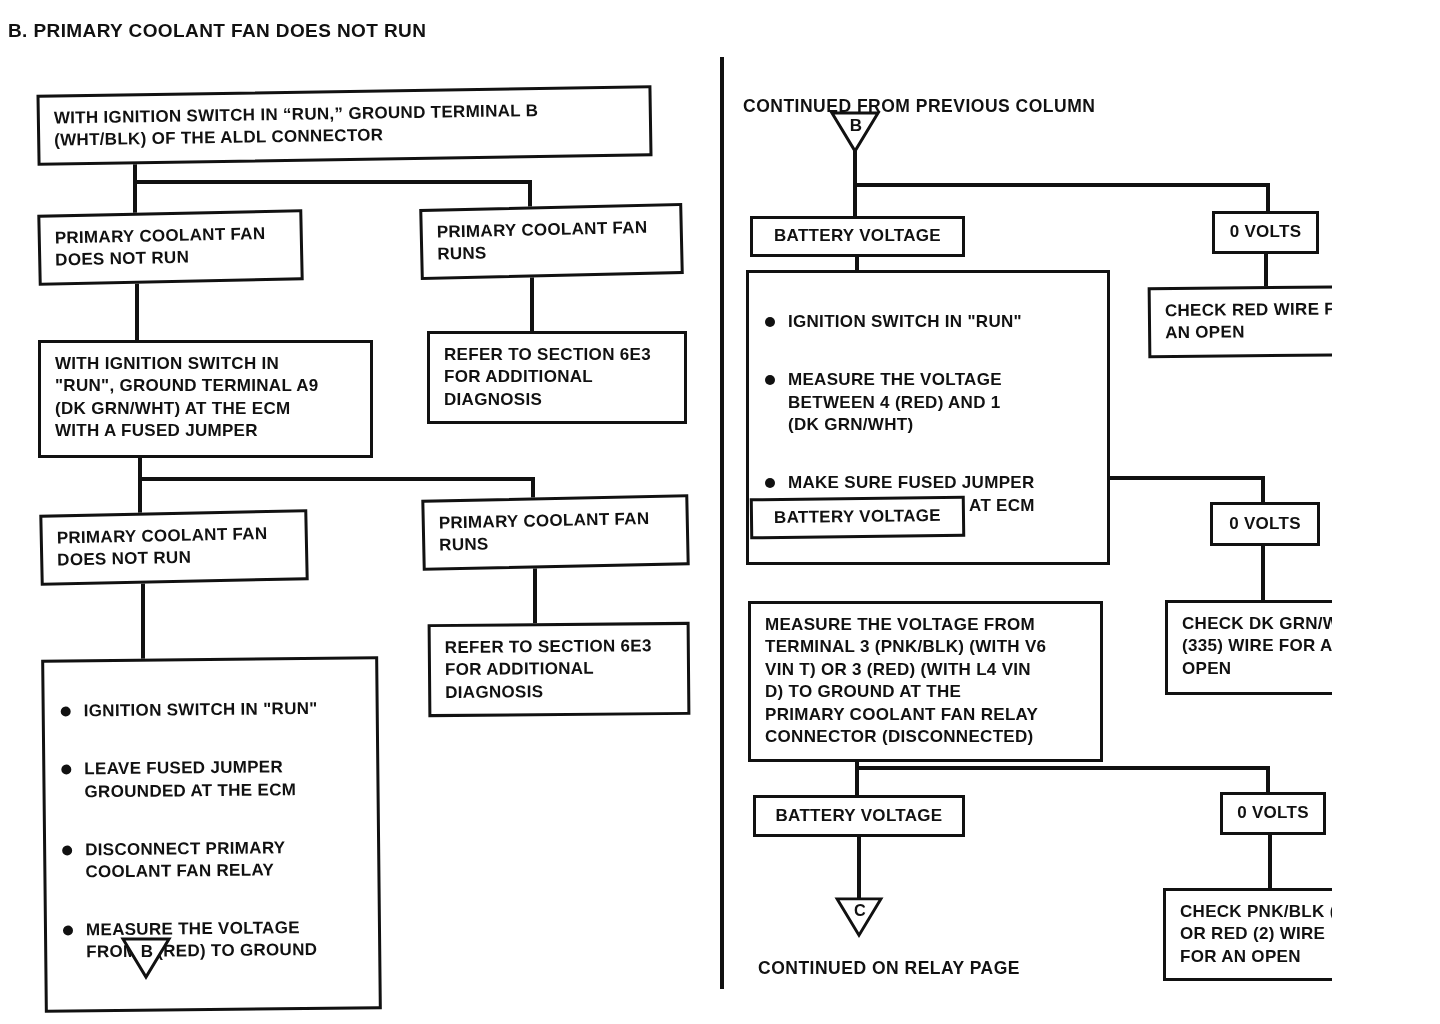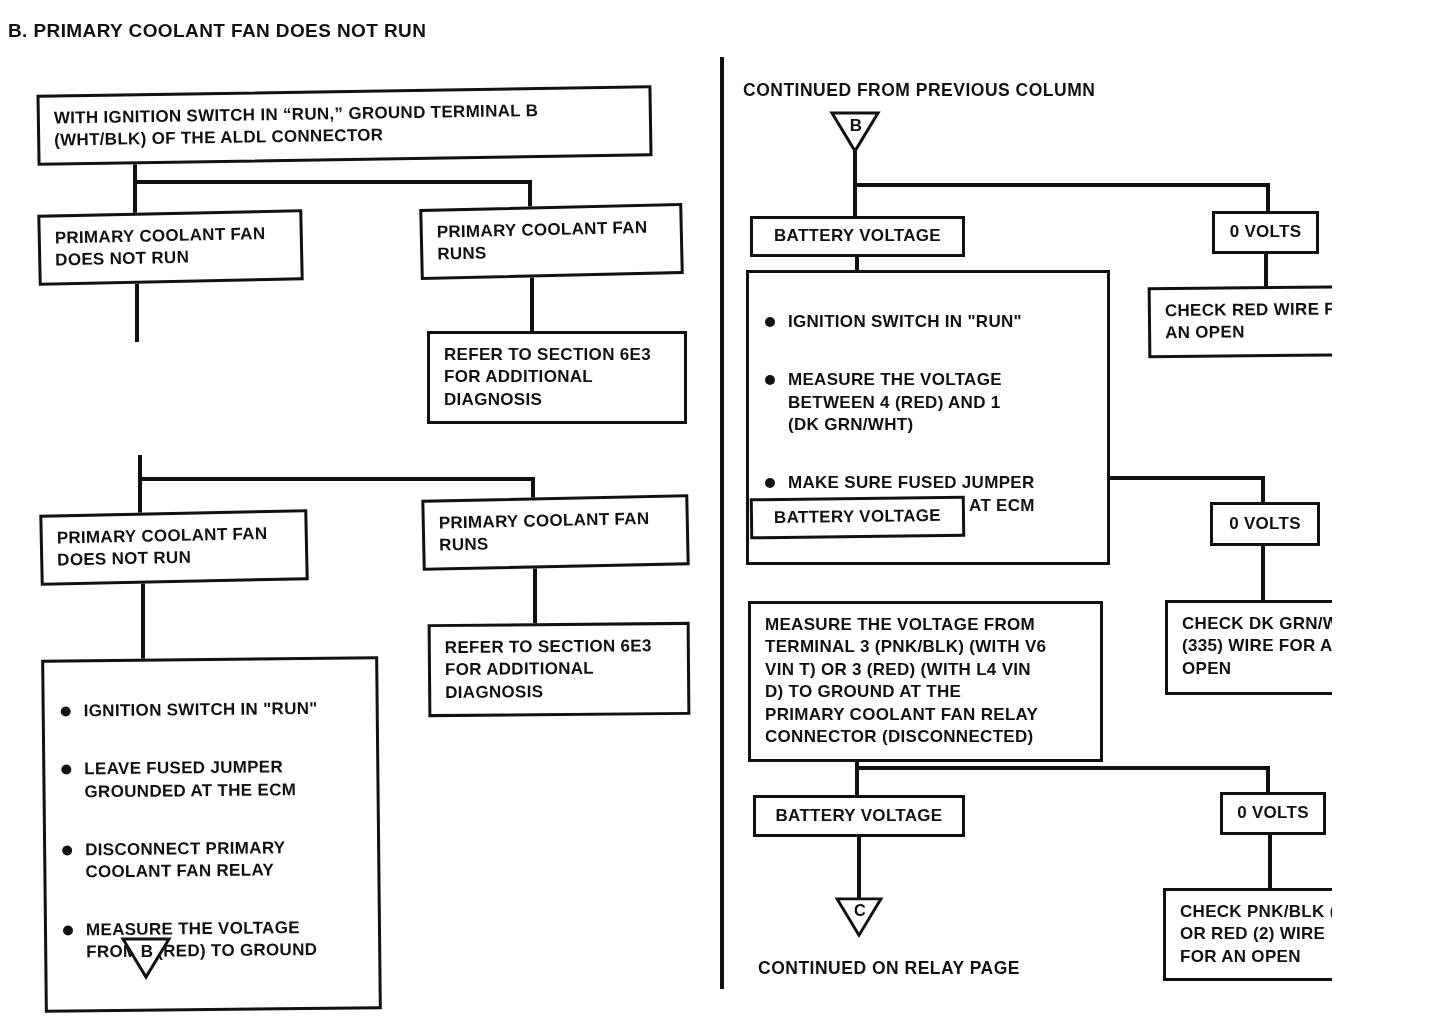--- a/index.html
+++ b/index.html
@@ -77,21 +77,21 @@
   #bx-l4b { left: 422px; top: 497px; width: 267px; min-height: 62px; transform: rotate(-1.2deg); }
   #bx-l5b { left: 428px; top: 623px; width: 262px; min-height: 90px; transform: rotate(-0.5deg); }
   #bx-l5a { left: 43px;  top: 658px; width: 337px; min-height: 224px; transform: rotate(-0.6deg); }
   #tri-l  { left: 120px; top: 936px; }
   #foot-l { left: 28px;  top: 1030px; }
 
   
   #divider { left: 720px; top: 57px; width: 4px; height: 932px; }
 
   
-  #hdr-r  { left: 743px;  top: 80px; }
+  #hdr-r  { left: 743px;  top: 96px; }
   #tri-rb { left: 829px;  top: 110px; }
   #bx-r1a { left: 750px;  top: 216px; width: 215px; height: 41px; }
   #bx-r1b { left: 1212px; top: 211px; width: 107px; height: 43px; }
   #bx-r2a { left: 746px;  top: 270px; width: 364px; min-height: 180px; }
   #bx-r2b { left: 1148px; top: 286px; width: 250px; min-height: 62px; transform: rotate(-0.6deg); }
   #bx-r3a { left: 750px;  top: 497px; width: 215px; height: 41px; transform: rotate(-0.7deg); }
   #bx-r3b { left: 1210px; top: 502px; width: 110px; height: 44px; }
   #bx-r4a { left: 748px;  top: 557px; width: 355px; min-height: 155px; margin-top: 44px; }
   #bx-r4b { left: 1165px; top: 600px; width: 237px; min-height: 95px; }
   #bx-r5a { left: 753px;  top: 795px; width: 212px; height: 42px; }
@@ -145,20 +145,24 @@
   <div id="ln-l3" class="line"></div>
 
   <div id="bx-l2a" class="box">PRIMARY COOLANT FAN
 DOES NOT RUN</div>
   <div id="bx-l2b" class="box">PRIMARY COOLANT FAN
 RUNS</div>
 
   <div id="ln-l4" class="line"></div>
   <div id="ln-l5" class="line"></div>
 
+  <div id="bx-l3a" class="box">WITH IGNITION SWITCH IN
+"RUN", GROUND TERMINAL A9
+(DK GRN/WHT) AT THE ECM
+WITH A FUSED JUMPER</div>
   <div id="bx-l3b" class="box">REFER TO SECTION 6E3
 FOR ADDITIONAL
 DIAGNOSIS</div>
 
   <div id="ln-l6" class="line"></div>
   <div id="ln-l7" class="line"></div>
   <div id="ln-l8" class="line"></div>
 
   <div id="bx-l4a" class="box">PRIMARY COOLANT FAN
 DOES NOT RUN</div>

